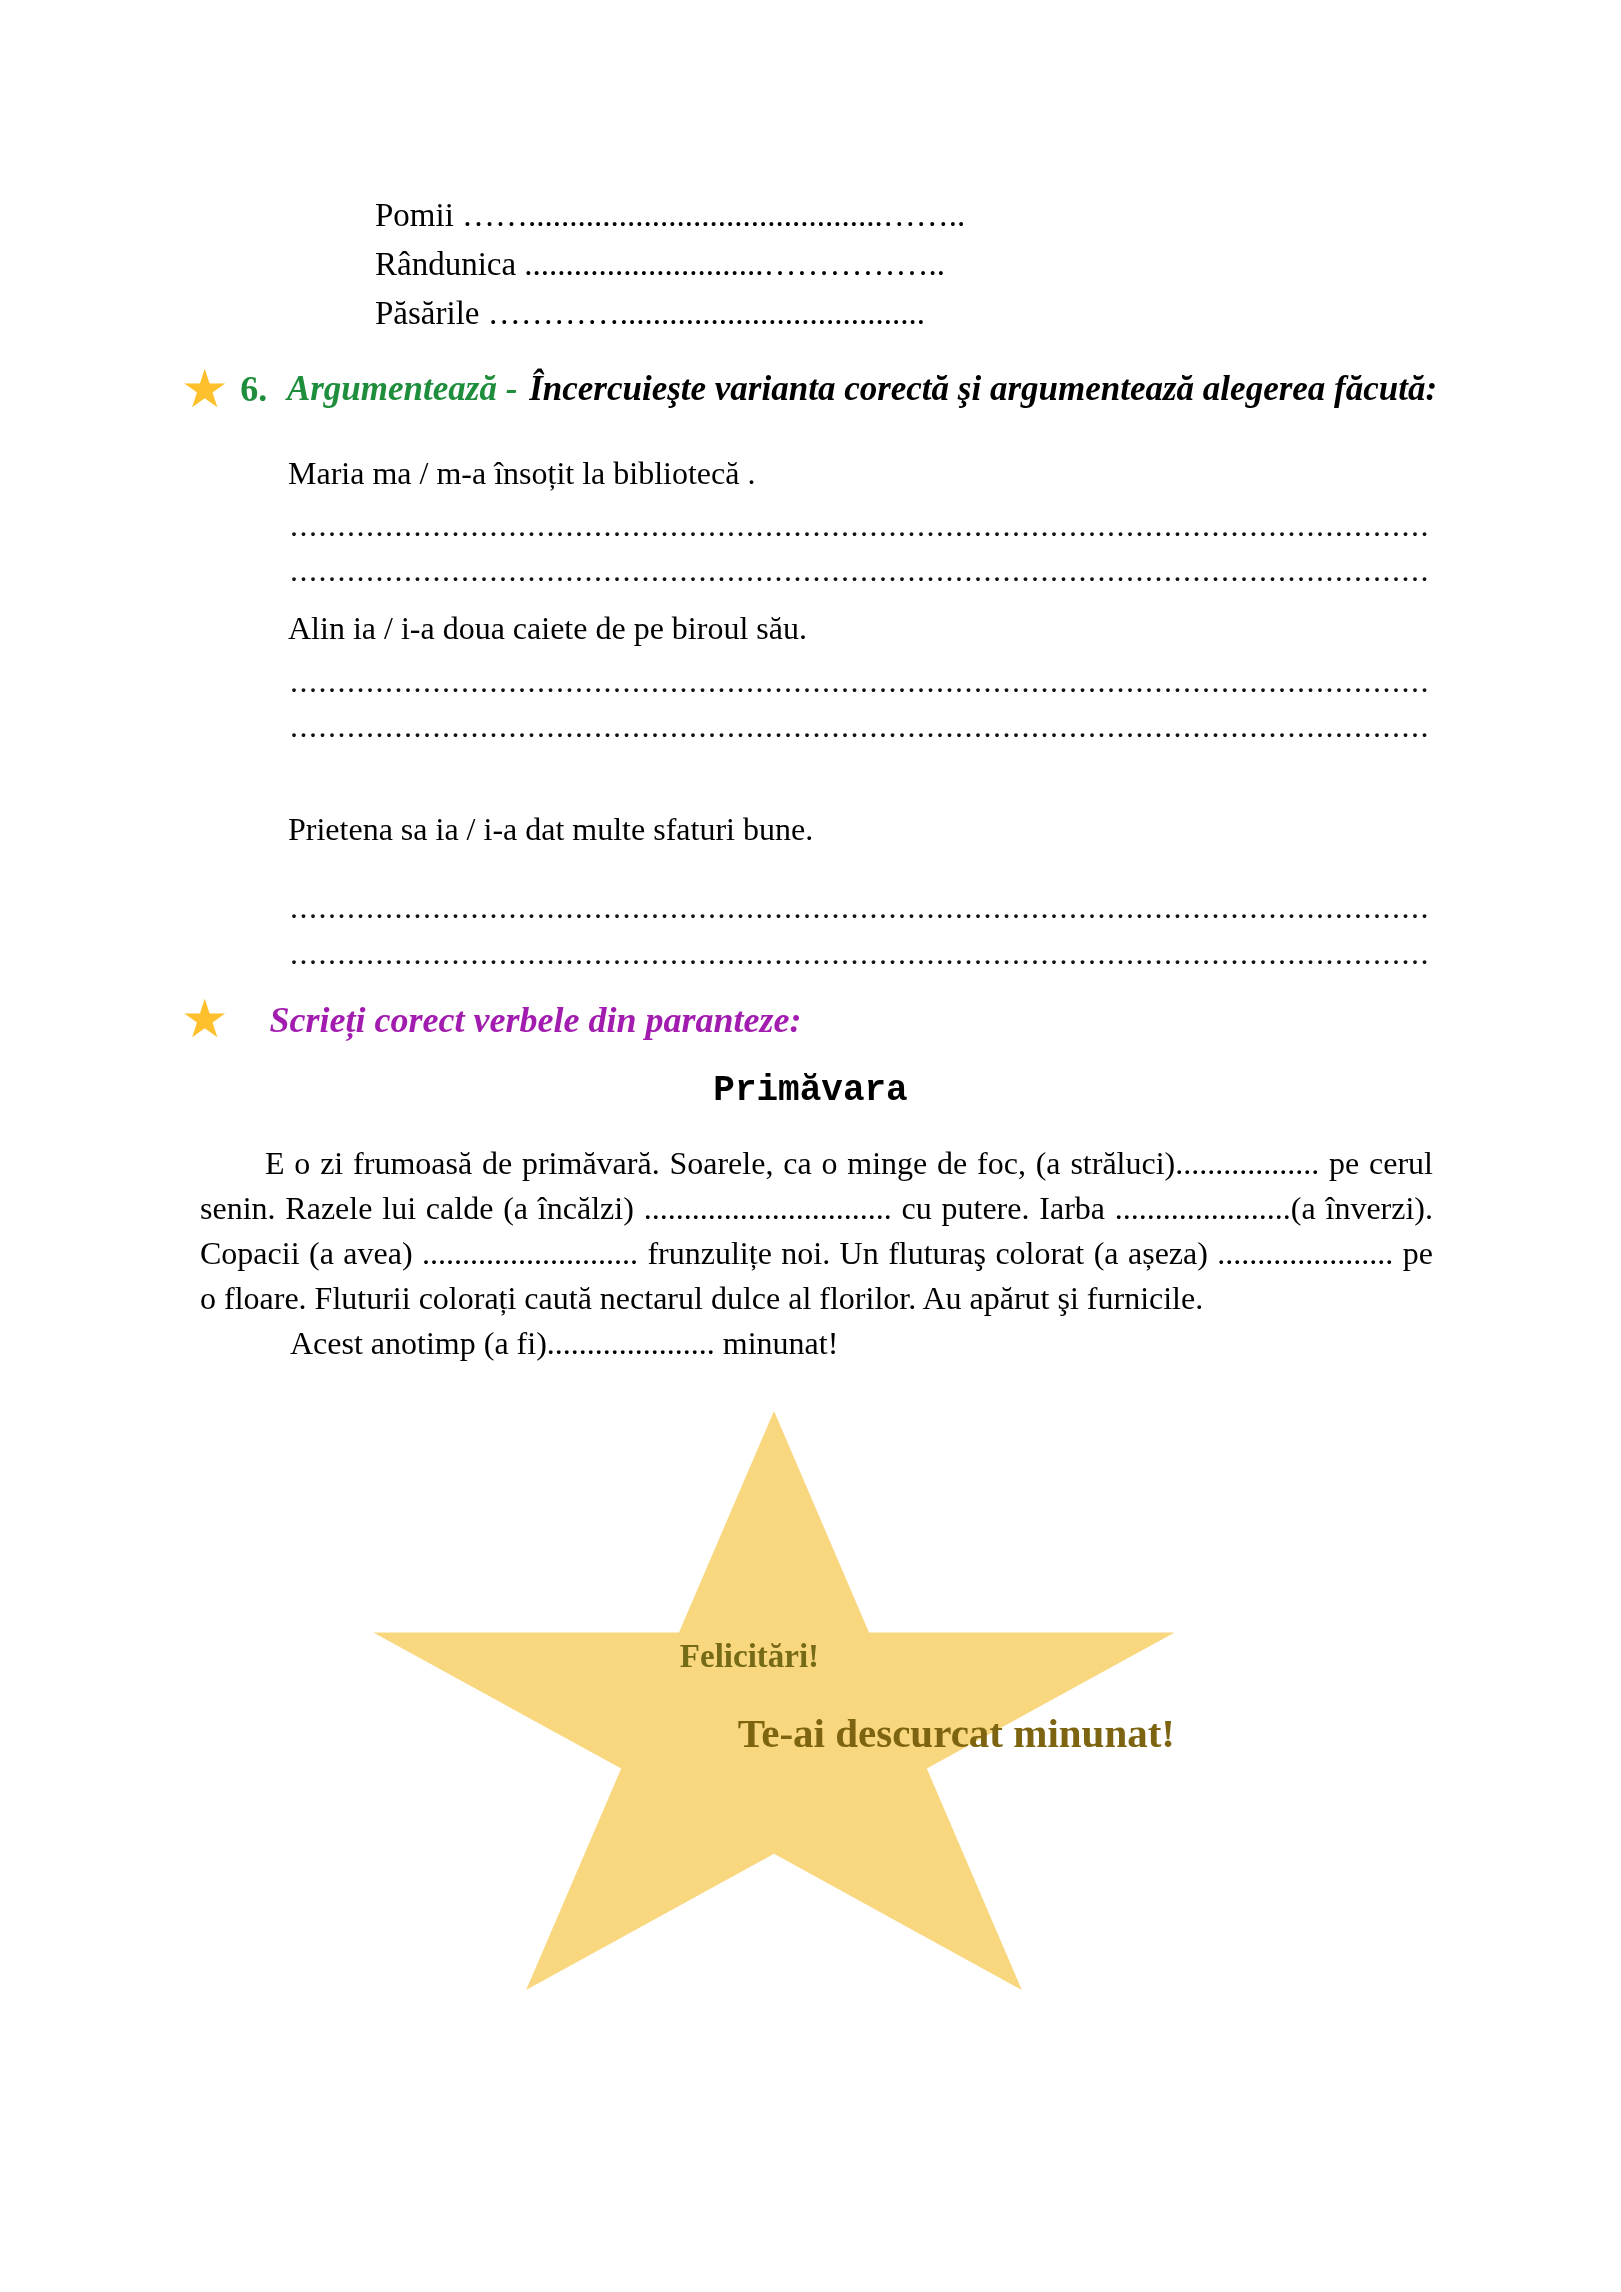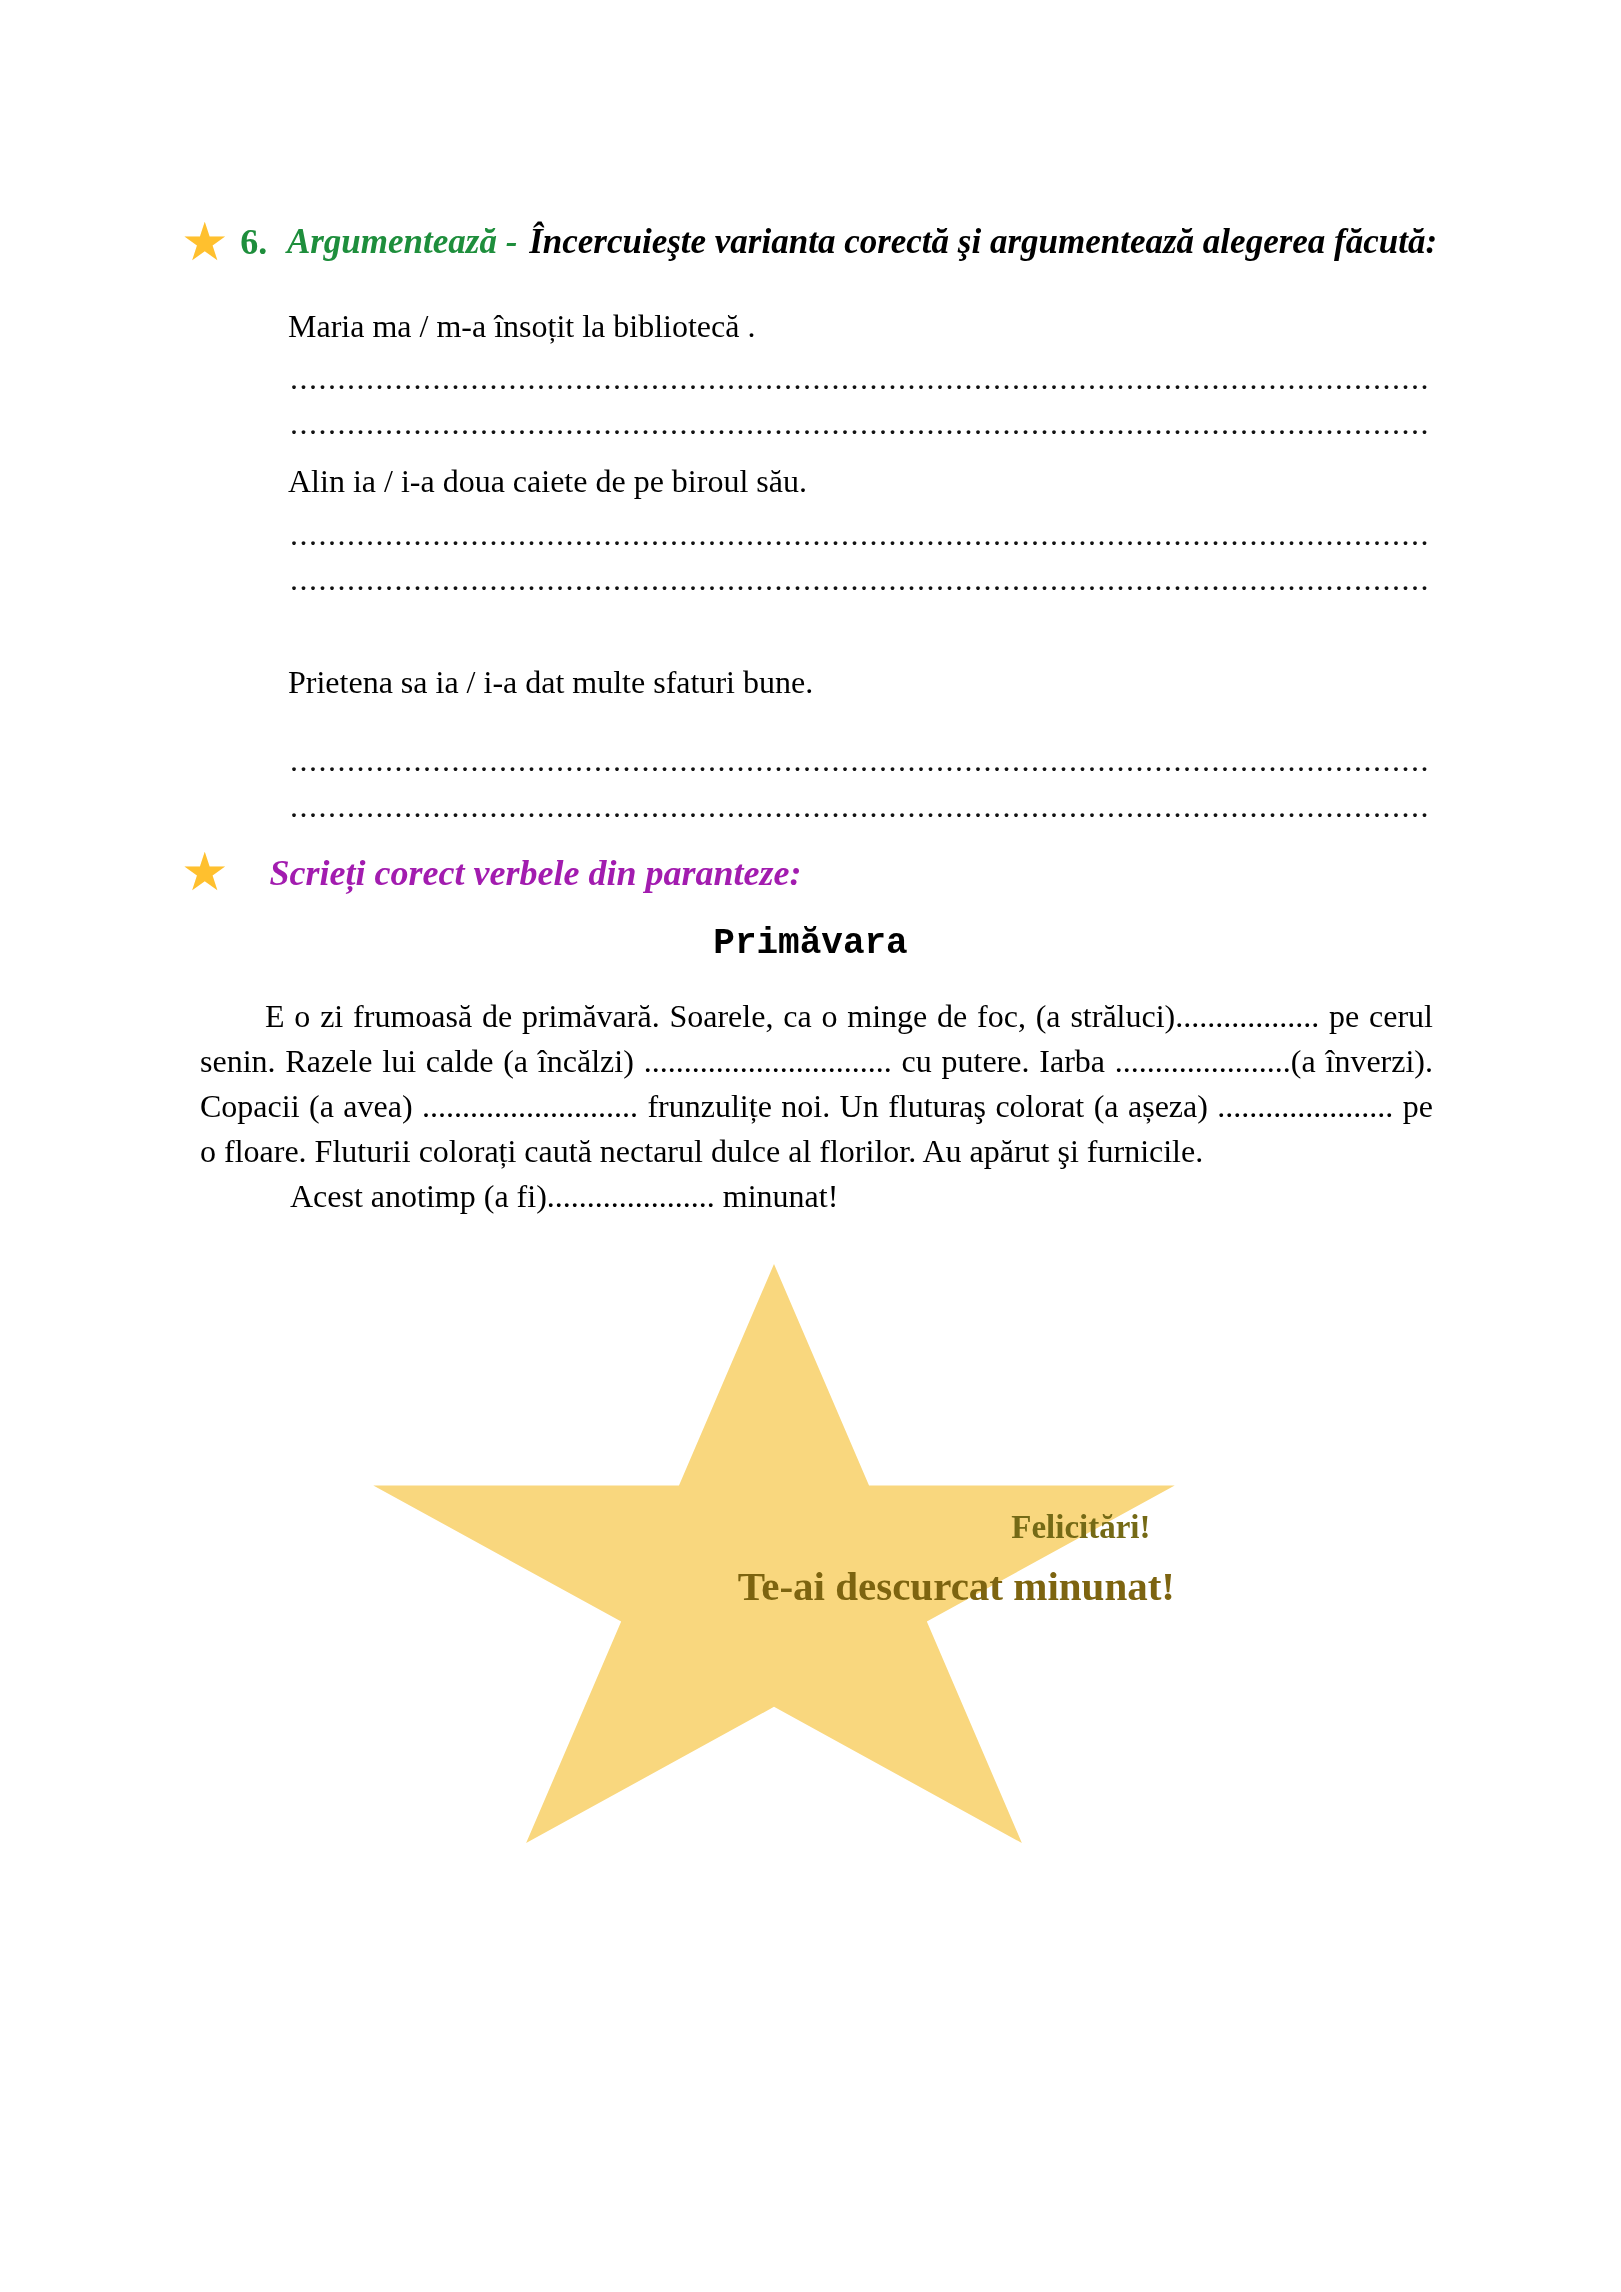--- a/index.html
+++ b/index.html
@@ -104,40 +104,45 @@
     line-height:45px;
   }
   .star-wrap {
     position:relative;
     width:802px; height:579px;
     margin-left:373px;
     margin-top:45px;
   }
   .star-wrap svg { position:absolute; left:0; top:0; }
   .congrats1 {
-    position:absolute; top:247px; left:0; width:100%;
-    text-align:right;
+    position:absolute; top:229px; left:0; width:100%;
+    text-align:center;
     font-size:33px; line-height:33px;
     font-weight:bold;
     color:#756a16;
     transform:translateX(-24.5px);
   }
   .congrats2 {
     position:absolute; top:302px; left:0; width:100%;
     text-align:right;
     font-size:41px; line-height:41px;
     font-weight:bold;
     color:#7d6410;
   }
 </style>
 </head>
 <body>
 
 <div class="page">
 
+  <div class="top-lines">
+    <div>Pomii ……...........................................……..</div>
+    <div>Rândunica .............................……………..</div>
+    <div>Păsările ………….....................................</div>
+  </div>
 
   <div class="ex-header ex6-header">
     <span class="bullet-star">★</span>
     <span class="ex6-num">6.</span>
     <span class="ex6-keyword">Argumentează -</span>
     <span class="ex6-instruction">Încercuieşte varianta corectă şi argumentează alegerea făcută:</span>
   </div>
 
   <div class="sentence s-maria">Maria ma / m-a însoțit la bibliotecă .</div>
   <div class="dots d-a">................................................................................................................................................................</div>

